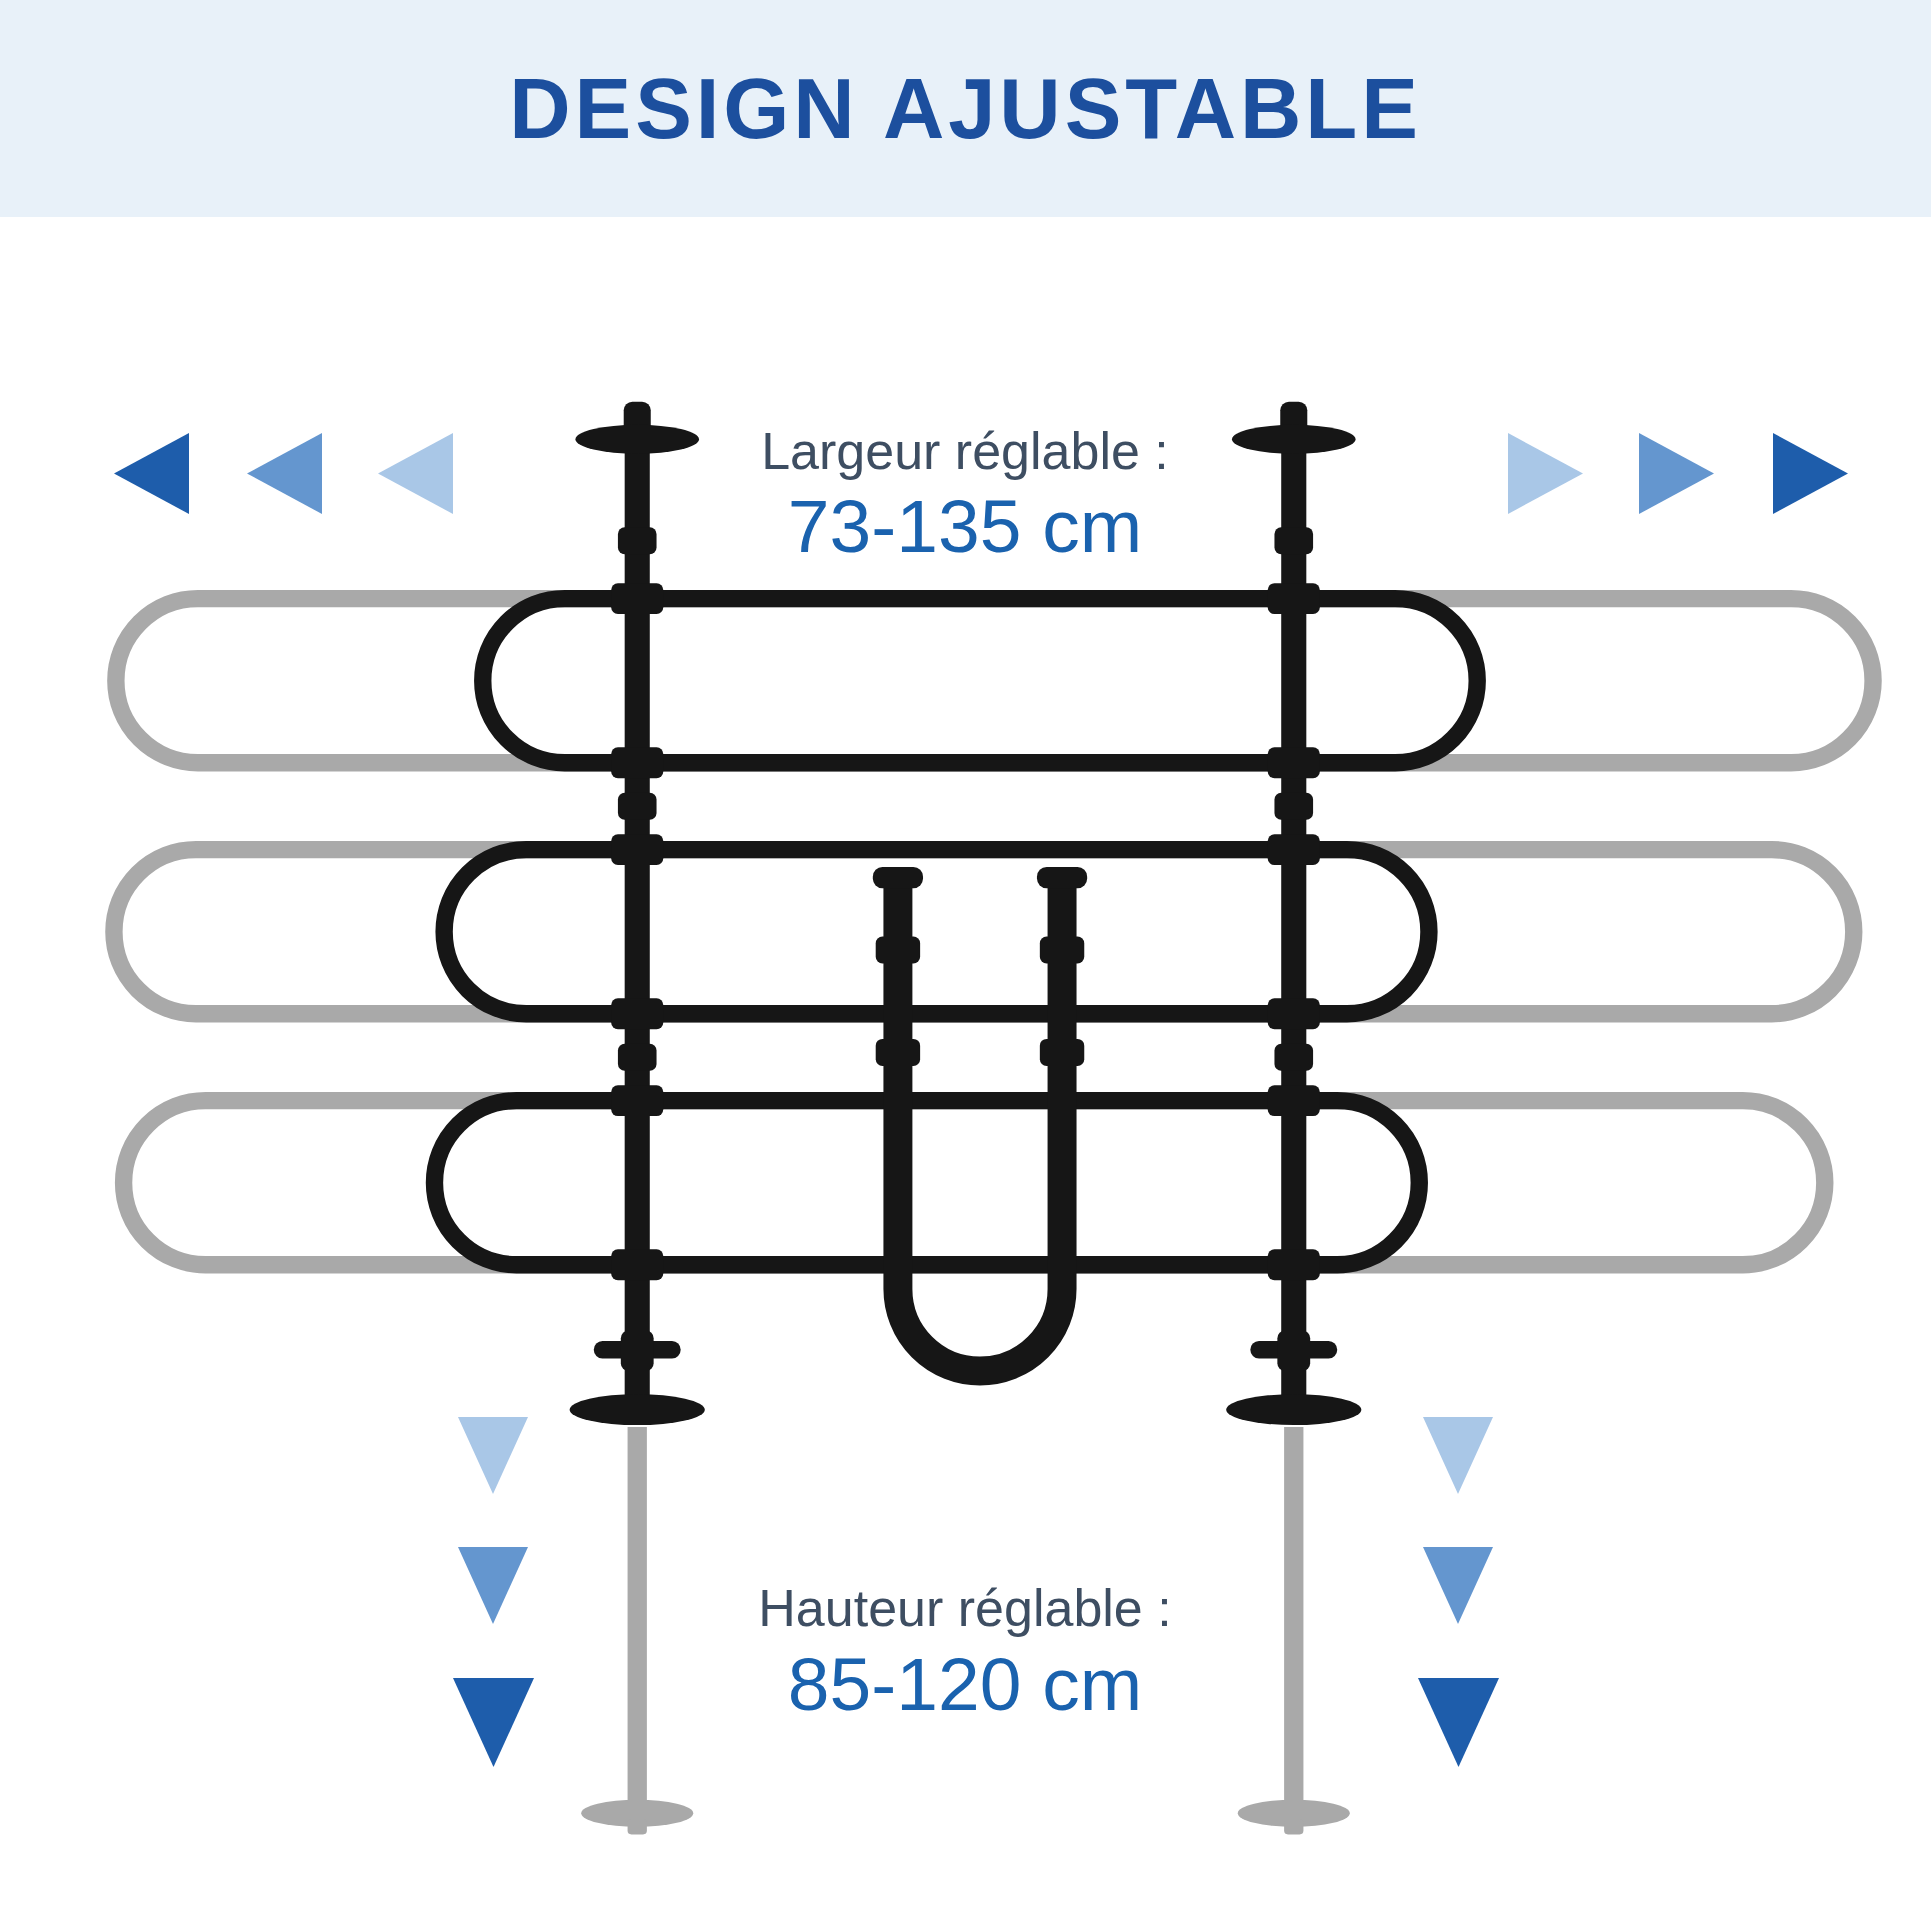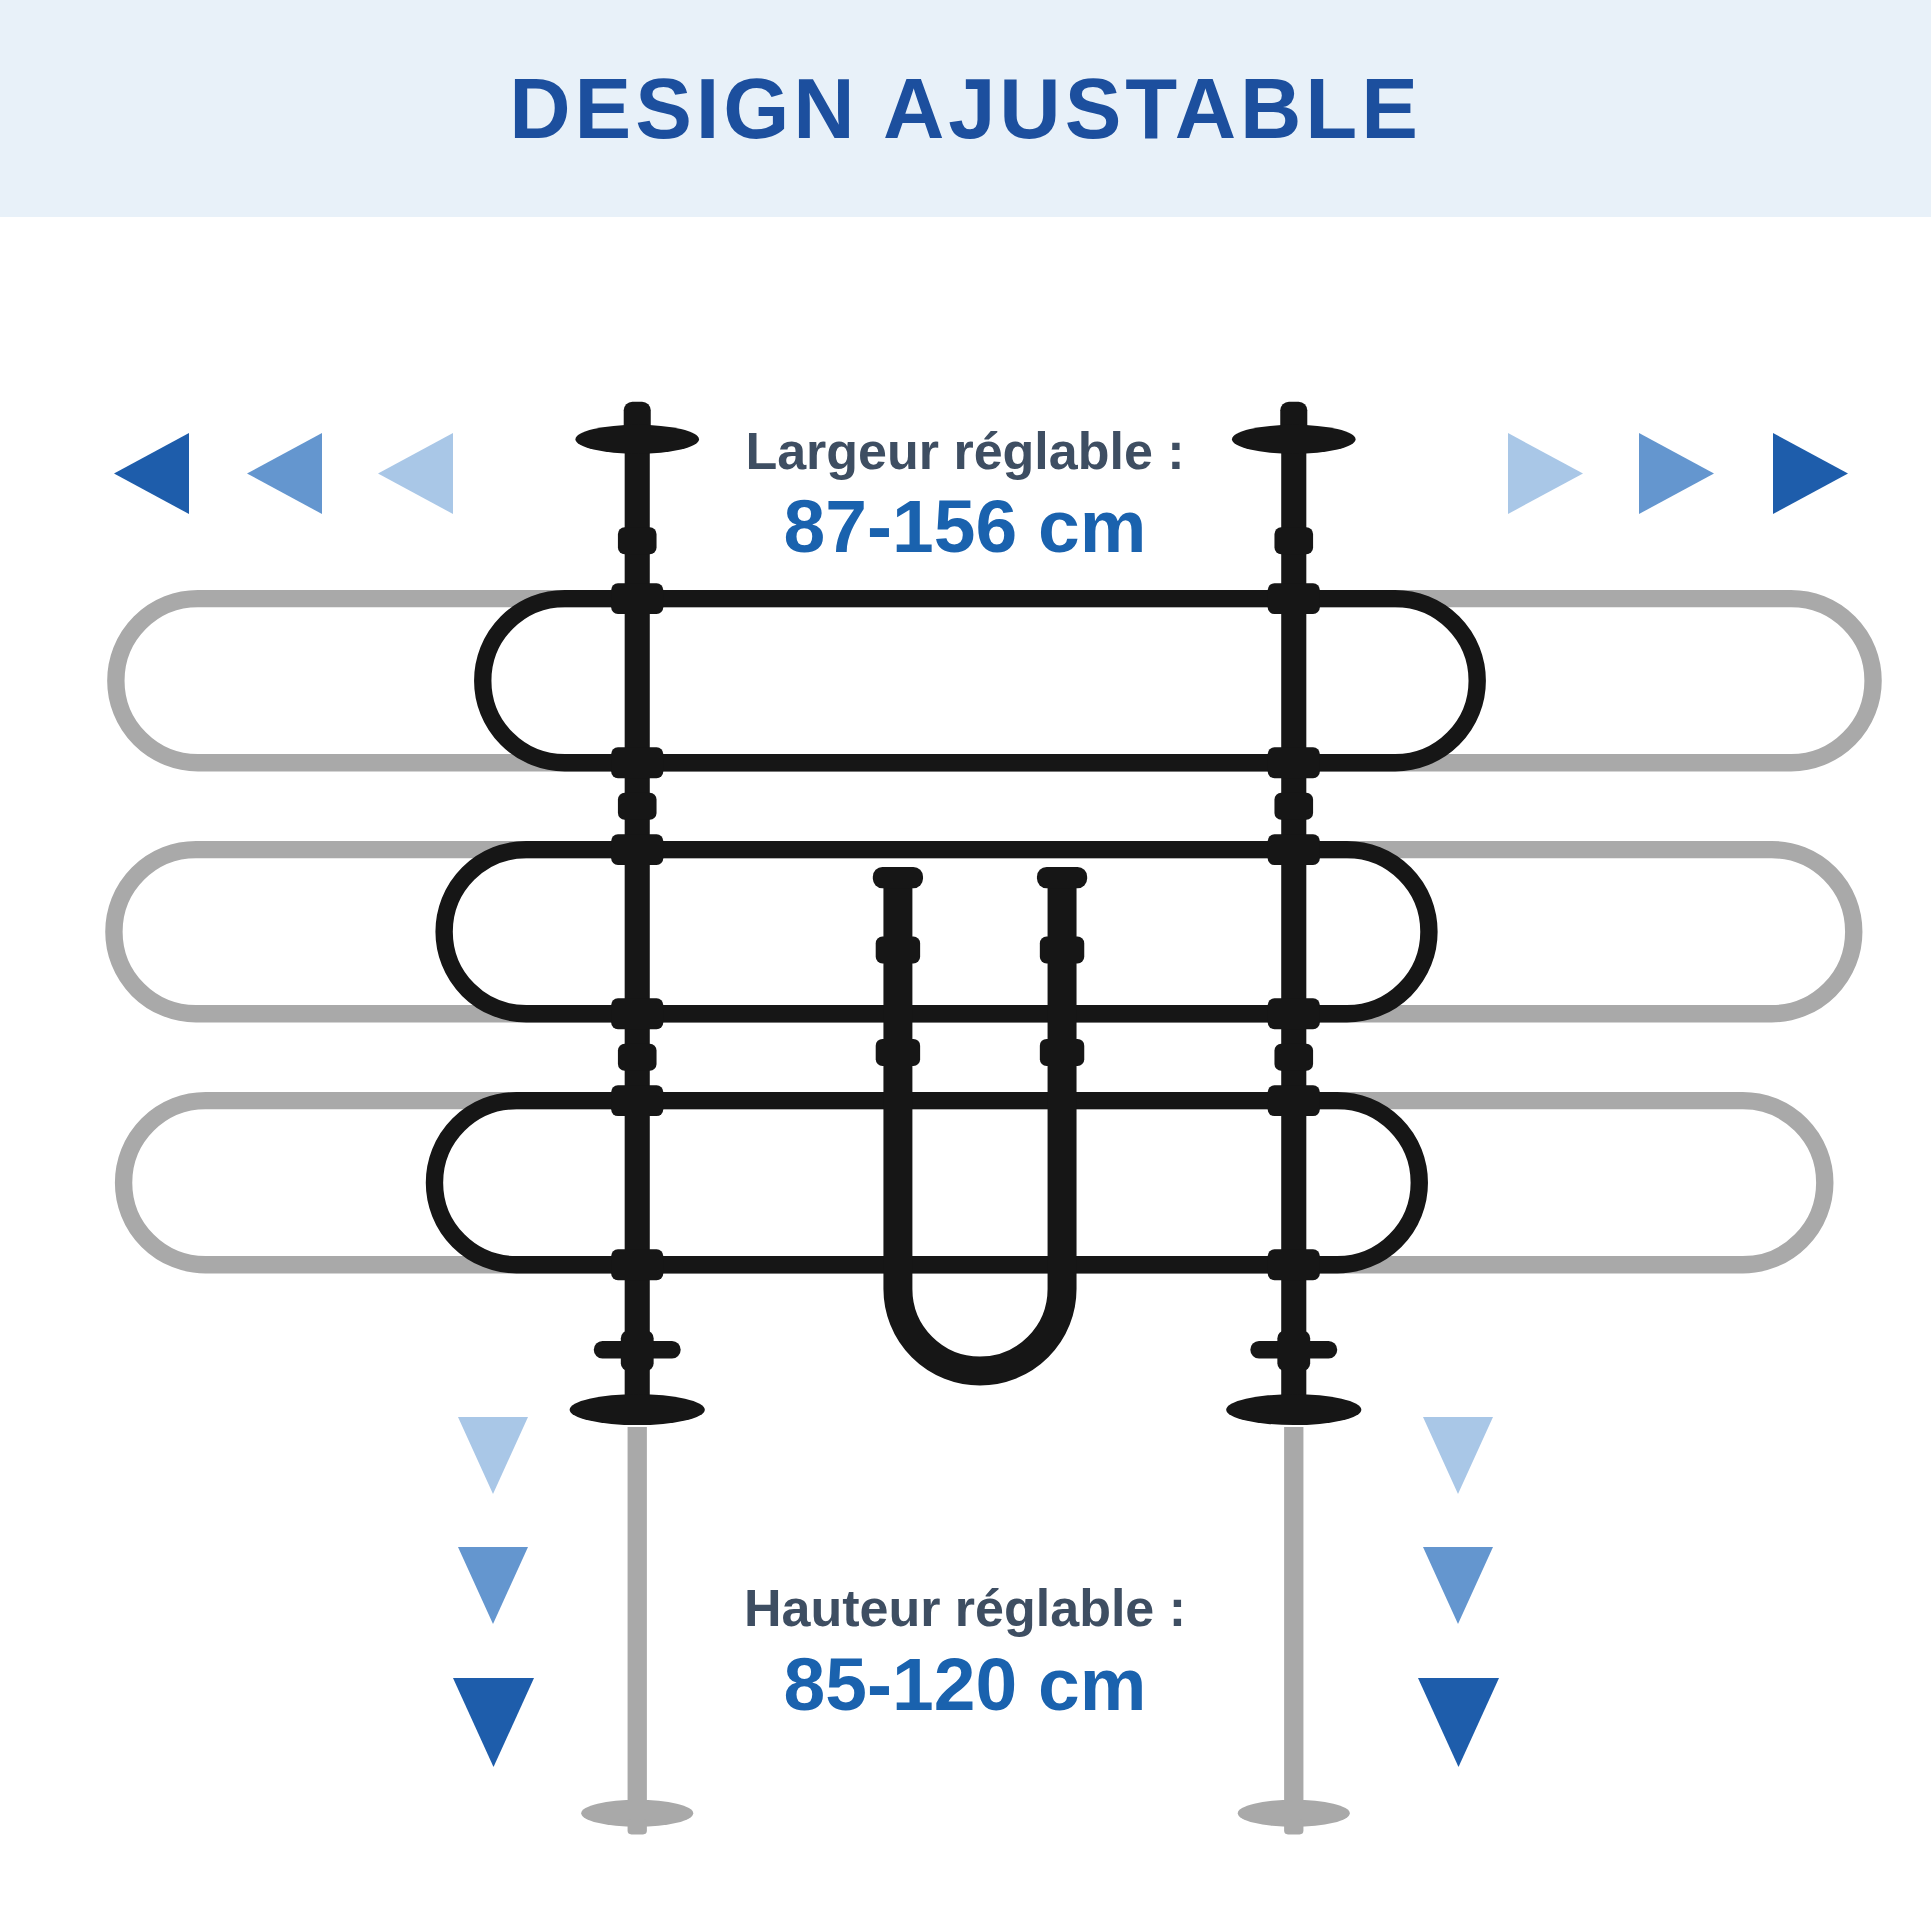--- a/index.html
+++ b/index.html
@@ -12,21 +12,21 @@
        font-family:"Liberation Sans",sans-serif;}
   .band{position:absolute;top:0;left:0;width:1931px;height:217px;background:var(--header-bg);
         display:flex;align-items:center;justify-content:center}
   .band h1{margin:0;font-size:85px;font-weight:700;color:var(--title);letter-spacing:3.9px}
   .stage{position:absolute;top:0;left:0;width:1608px;height:1931px}
   svg.illustration{position:absolute;top:0;left:0}
   .ghost-stroke{stroke:var(--ghost);fill:none}
   .ghost-fill{fill:var(--ghost)}
   .metal-stroke{stroke:var(--metal);fill:none}
   .metal-fill{fill:var(--metal)}
-  .txt{position:absolute;left:579px;width:772px;text-align:center;font-weight:700;line-height:1.1}
+  .txt{position:absolute;left:579px;width:772px;text-align:center;font-weight:400;line-height:1.1}
   .label{font-size:52px;color:var(--label)}
   .value{font-size:75px;color:var(--value)}
   .width-label{top:423px}
   .width-value{top:485px}
   .height-label{top:1580px}
   .height-value{top:1643px}
   .arrow{position:absolute;width:75px;height:81px}
   .arrow.left{clip-path:polygon(100% 0,100% 100%,0 50%)}
   .arrow.right{clip-path:polygon(0 0,0 100%,100% 50%)}
   .arrow.down{width:70px;height:77px;clip-path:polygon(0 0,100% 0,50% 100%)}
@@ -113,21 +113,21 @@
         <rect class="metal-fill" x="643" y="1378" width="34" height="42" rx="8"></rect>
         <rect class="metal-fill" x="1295" y="1389" width="90" height="18" rx="9"></rect>
         <rect class="metal-fill" x="1323" y="1378" width="34" height="42" rx="8"></rect>
         <ellipse class="metal-fill" cx="660" cy="1460" rx="70" ry="16"></ellipse>
         <ellipse class="metal-fill" cx="1340" cy="1460" rx="70" ry="16"></ellipse>
       </g>
     </g>
   </svg>
 
   <div class="txt label width-label">Largeur réglable :</div>
-  <div class="txt value width-value">87-156 cm</div>
+  <div class="txt value width-value">73-135 cm</div>
 
   <div class="txt label height-label">Hauteur réglable :</div>
   <div class="txt value height-value">85-120 cm</div>
 
   <div>
     <div class="arrow left c-dark" style="left:114px;top:433px"></div>
     <div class="arrow left c-mid" style="left:247px;top:433px"></div>
     <div class="arrow left c-light" style="left:378px;top:433px"></div>
   </div>
 

